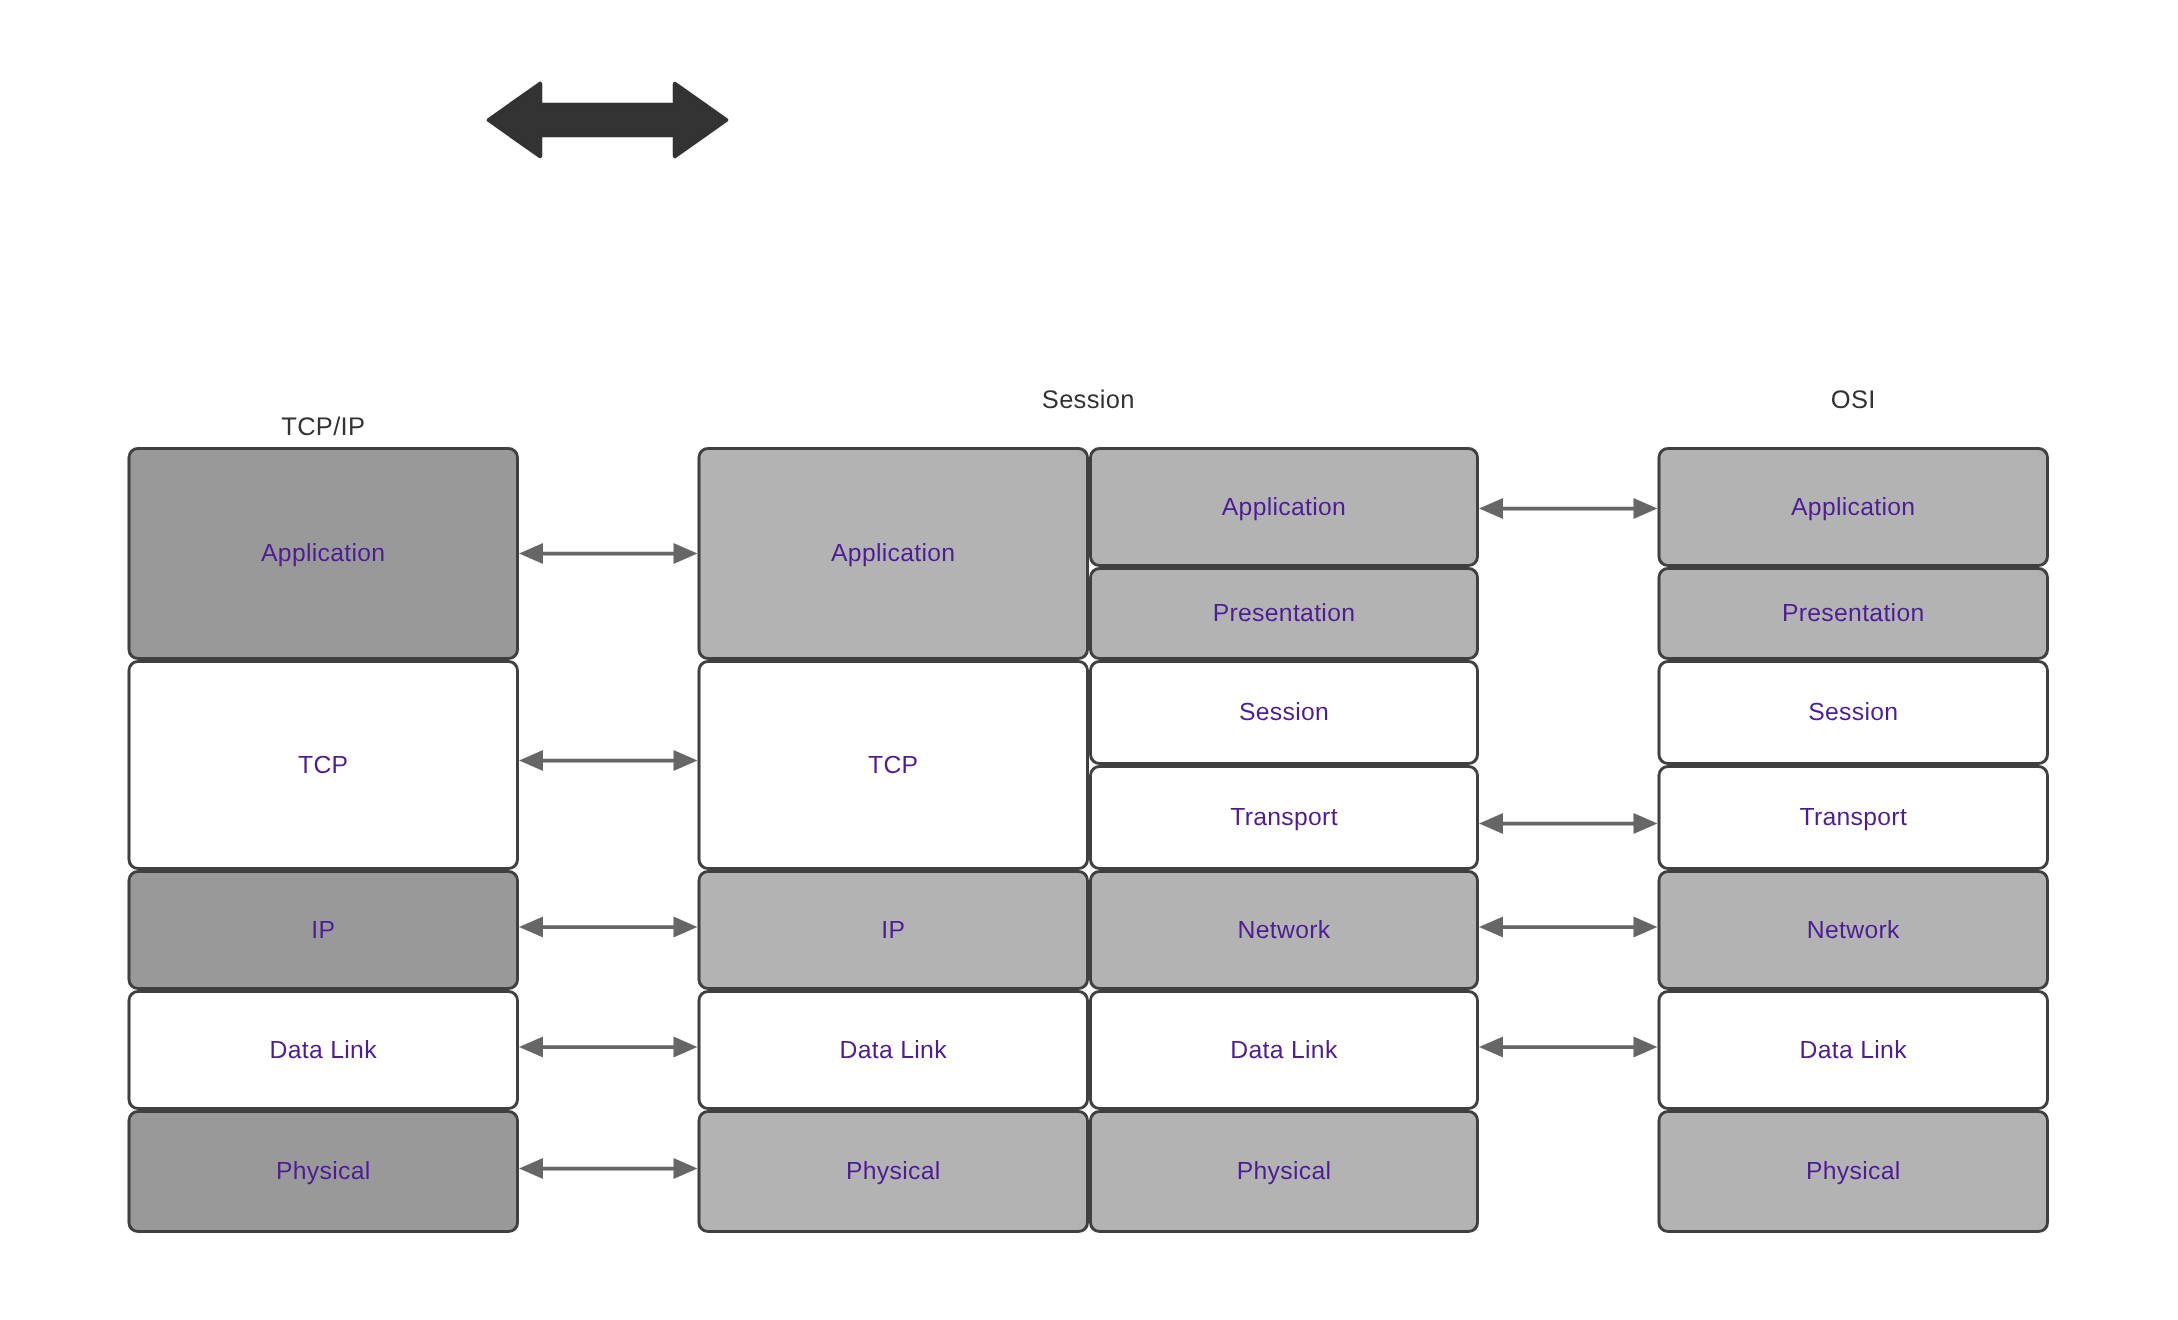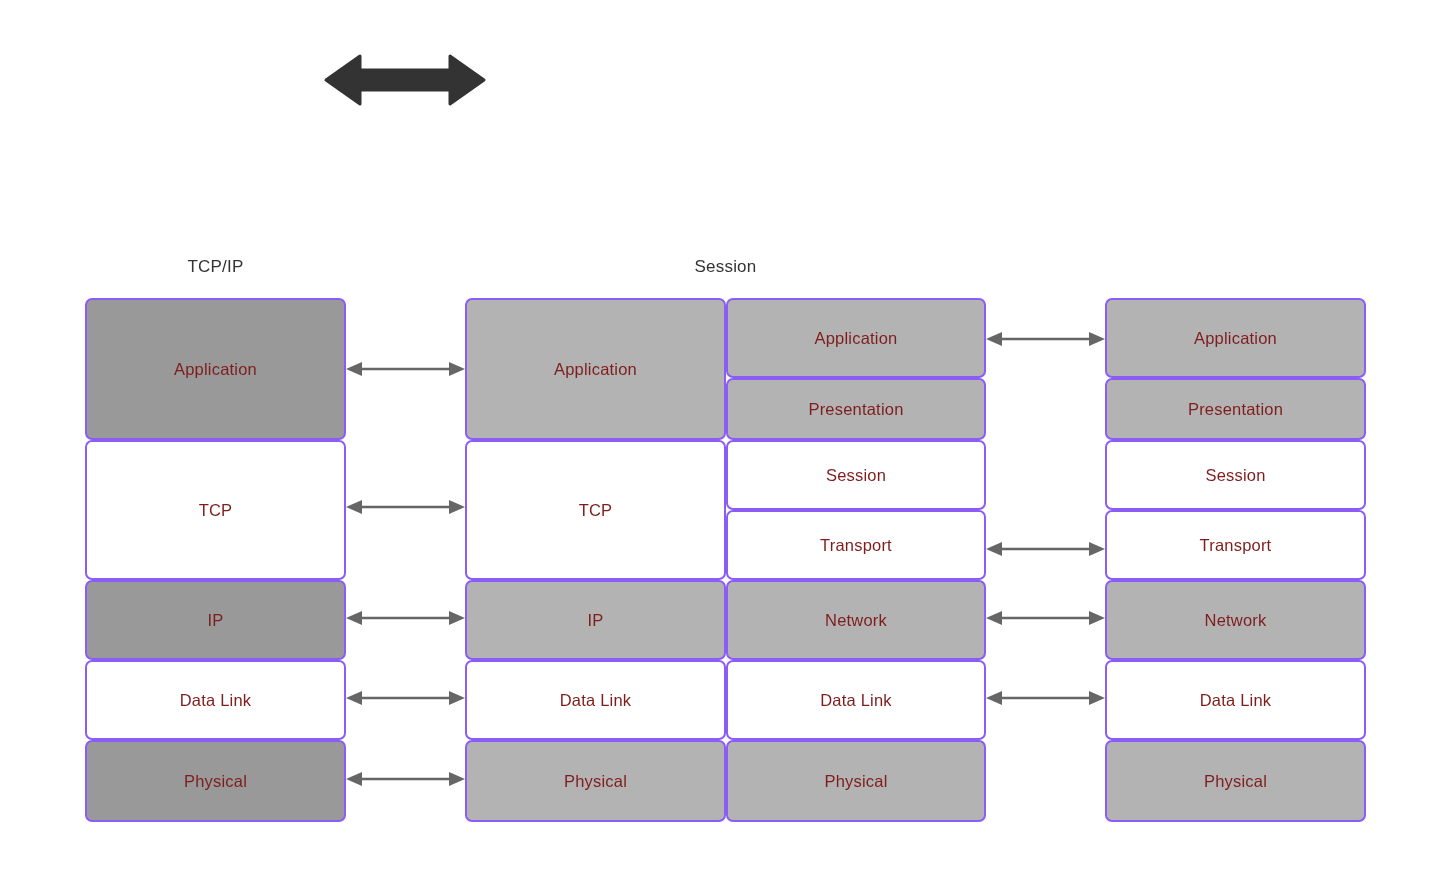--- a/index.html
+++ b/index.html
@@ -39,27 +39,27 @@
   }
 
   
   .stack {
     position: absolute;
     box-sizing: border-box;
   }
   .layer {
     position: absolute;
     box-sizing: border-box;
-    border: 2px solid #8b5cf6;
+    border: 2px solid #404040;
     border-radius: 7px;
     display: flex;
     align-items: center;
     justify-content: center;
     font-size: 16.5px;
-    color: #7f1d1d;
+    color: #4c1d95;
     letter-spacing: 0.2px;
     white-space: nowrap;
   }
   .fill-dark  { background: #999999; }
   .fill-mid   { background: #b3b3b3; }
   .fill-white { background: #ffffff; }
 
   
   .conn {
     position: absolute;
@@ -70,22 +70,23 @@
 <body>
 
 <div id="stage">
 
   <div class="top-arrow">
     <svg width="166" height="60" viewBox="0 0 166 60" xmlns="http://www.w3.org/2000/svg">
       <path d="M 4 30 L 38 6 L 38 20 L 128 20 L 128 6 L 162 30 L 128 54 L 128 40 L 38 40 L 38 54 Z" fill="#333333" stroke="#333333" stroke-width="3" stroke-linejoin="round"></path>
     </svg>
   </div>
 
-  <div class="col-title" style="left:85px;  top:257px; width:261px;">TCP/IP</div>
+  <div class="col-title" style="left:85px;  top:275px; width:261px;">TCP/IP</div>
   <div class="col-title" style="left:465px; top:257px; width:521px;">Session</div>
+  <div class="col-title" style="left:1105px;top:257px; width:261px;">OSI</div>
 
   <div class="stack" style="left:85px; top:298px; width:261px; height:524px;">
     <div class="layer fill-dark" style="left:0; top:0px;   width:261px; height:142px;">Application</div>
     <div class="layer fill-white" style="left:0; top:142px; width:261px; height:140px;">TCP</div>
     <div class="layer fill-dark" style="left:0; top:282px; width:261px; height:80px;">IP</div>
     <div class="layer fill-white" style="left:0; top:362px; width:261px; height:80px;">Data Link</div>
     <div class="layer fill-dark" style="left:0; top:442px; width:261px; height:82px;">Physical</div>
   </div>
 
   <div class="stack" style="left:465px; top:298px; width:261px; height:524px;">

